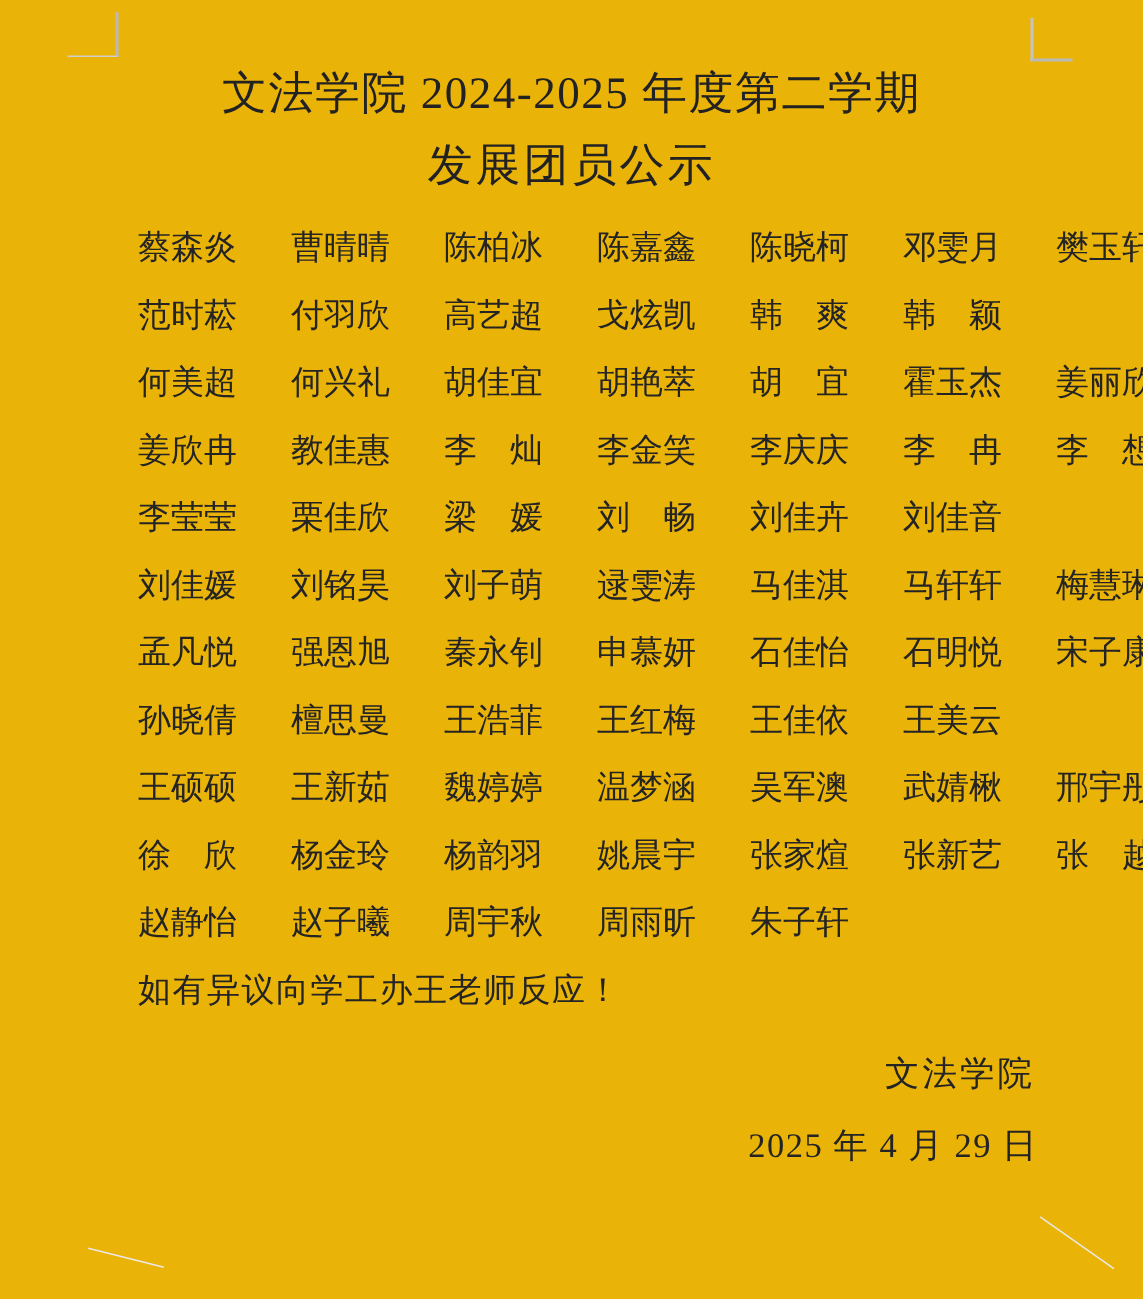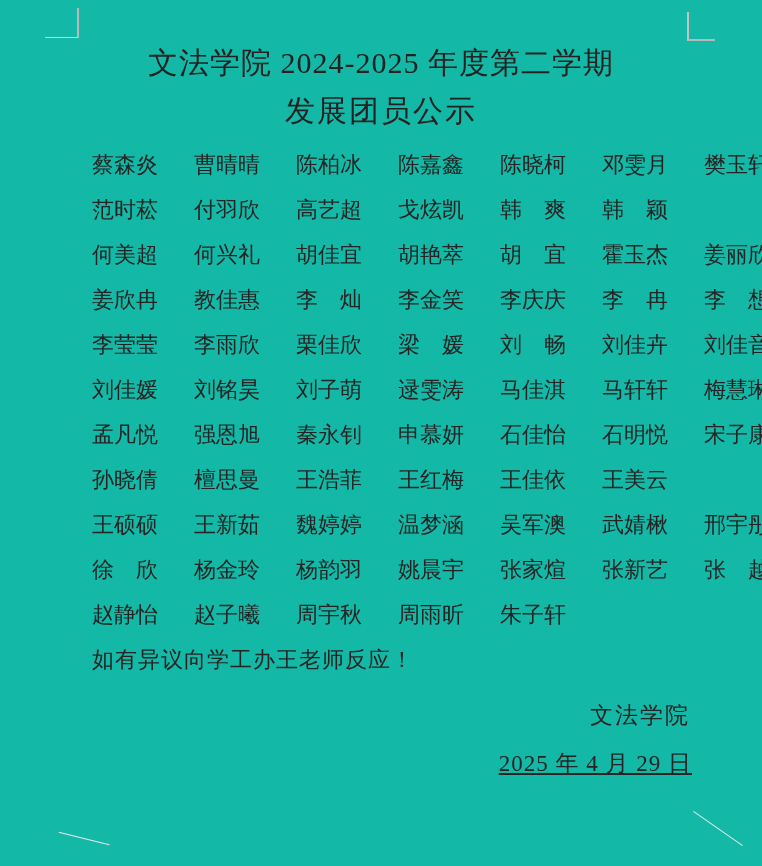--- a/index.html
+++ b/index.html
@@ -4,21 +4,21 @@
 <style>
   html, body {
     margin: 0;
     padding: 0;
     background: #ffffff;
   }
   .page {
     position: relative;
     width: 762px;
     height: 866px;
-    background: #14b8a6;
+    background: #eab308;
     overflow: hidden;
     font-family: "Liberation Serif", "DejaVu Serif", serif;
     color: #1e1e1e;
   }
   
   .corner-mark-tl {
     position: absolute;
     left: 45px;
     top: 8px;
     width: 32px;
@@ -119,21 +119,20 @@
   }
   .date-line {
     position: absolute;
     top: 748px;
     right: 70px;
     font-size: 23px;
     line-height: 32px;
     letter-spacing: 1px;
     color: #242424;
     white-space: nowrap;
-    text-decoration: underline;
   }
 </style>
 </head>
 <body>
 
 <div class="page">
 
   <div class="corner-mark-tl"></div>
   <div class="corner-mark-tr"></div>
   <div class="shadow-bl"></div>
@@ -174,21 +173,20 @@
         <span class="member-name">姜欣冉</span>
         <span class="member-name">教佳惠</span>
         <span class="member-name">李　灿</span>
         <span class="member-name">李金笑</span>
         <span class="member-name">李庆庆</span>
         <span class="member-name">李　冉</span>
         <span class="member-name">李　想</span>
       </div>
       <div class="name-row">
         <span class="member-name">李莹莹</span>
-        <span class="member-name">李雨欣</span>
         <span class="member-name">栗佳欣</span>
         <span class="member-name">梁　媛</span>
         <span class="member-name">刘　畅</span>
         <span class="member-name">刘佳卉</span>
         <span class="member-name">刘佳音</span>
       </div>
       <div class="name-row">
         <span class="member-name">刘佳媛</span>
         <span class="member-name">刘铭昊</span>
         <span class="member-name">刘子萌</span>

